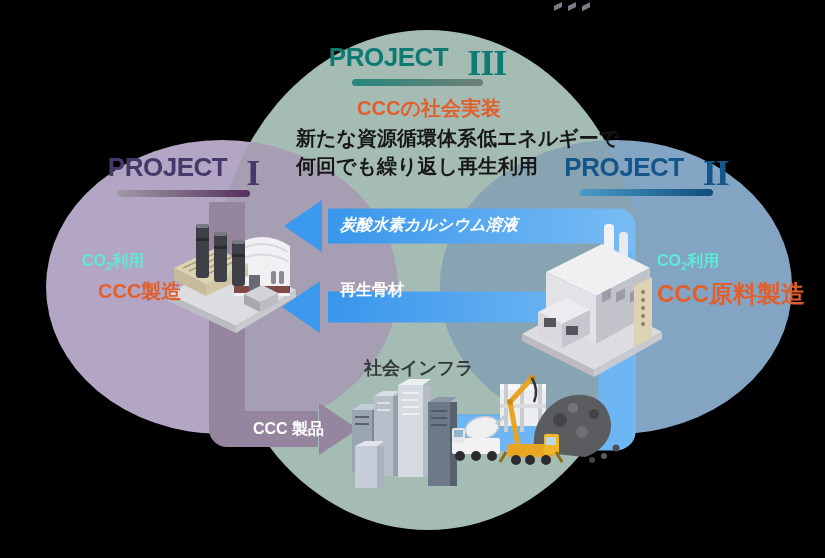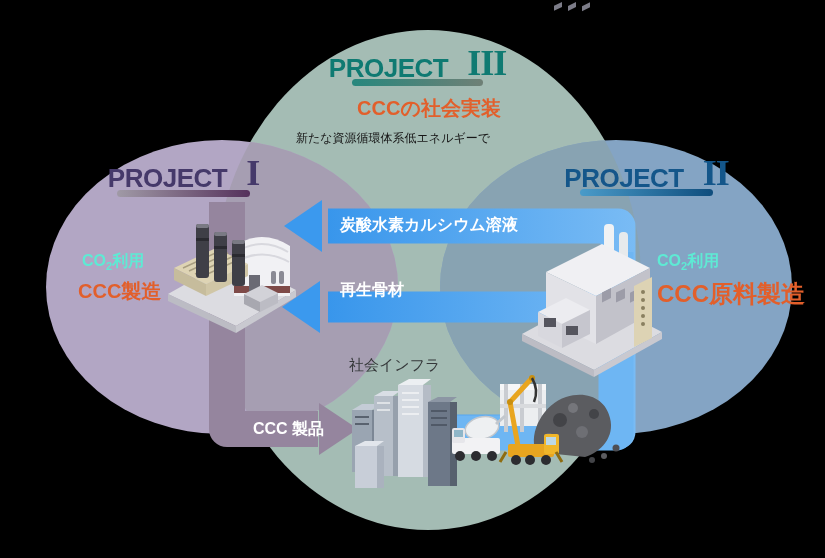--- a/index.html
+++ b/index.html
@@ -2,32 +2,32 @@
 <html><head>
 <meta charset="utf-8">
 <style>
   html,body{margin:0;padding:0;background:#000;}
   #stage{
     position:relative;width:825px;height:558px;background:#000;overflow:hidden;
     font-family:"Liberation Sans",sans-serif;
   }
   #shapes{position:absolute;left:0;top:0;}
   .t{position:absolute;white-space:nowrap;}
-  .proj-title{display:flex;align-items:flex-end;gap:19px;font-weight:800;font-size:26px;letter-spacing:-0.5px;}
+  .proj-title{display:flex;align-items:flex-start;gap:19px;font-weight:800;font-size:26px;letter-spacing:-0.5px;}
   .proj-title .numeral{font-family:"Liberation Serif",serif;font-weight:700;font-size:36px;letter-spacing:-1px;}
   .bar{position:absolute;height:7px;border-radius:4px;}
   .bar1{background:linear-gradient(90deg,#a09aa6,#55315c);}
   .bar2{background:linear-gradient(90deg,#4a9bc9,#0f4d7d);}
   .bar3{background:linear-gradient(90deg,#27877d,#6f8076);}
   .orange{color:#e25f2b;font-weight:800;}
   .co2{font-size:16px;color:#5eead4;font-weight:700;}
   .co2 sub{font-size:11px;}
-  .desc{font-size:12px;font-weight:400;color:#171717;line-height:28px;white-space:nowrap;}
+  .desc{font-size:20px;font-weight:700;color:#171717;line-height:28px;white-space:nowrap;}
   .flowlabel{font-size:16px;font-weight:700;color:#ffffff;}
-  .sitelabel{font-size:15px;font-weight:400;color:#35383a;}
+  .sitelabel{font-size:18px;font-weight:700;color:#35383a;margin-left:15px;}
 </style>
 </head>
 <body>
 
 <div id="stage">
 
   <svg id="shapes" width="825" height="558" viewBox="0 0 825 558">
     <defs>
       <clipPath id="clipCenter">
           <ellipse cx="428" cy="280" rx="213" ry="250"></ellipse>
@@ -226,41 +226,42 @@
   </svg>
 
   <div class="t proj-title" style="left:352px;top:42px;width:131px;justify-content:center;color:#0f7a72;">
     <span>PROJECT</span>
     <span class="numeral">III</span>
   </div>
   <div class="bar bar3" style="left:352px;top:79px;width:131px;"></div>
   <div class="t orange" style="left:429px;top:95px;transform:translateX(-50%);font-size:20px;">CCCの社会実装</div>
   <div class="t desc" style="left:296px;top:124px;">
     <div>新たな資源循環体系低エネルギーで</div>
+    <div>何回でも繰り返し再生利用</div>
   </div>
 
   <div class="t proj-title" style="left:117px;top:152px;width:133px;justify-content:center;color:#45396a;">
     <span>PROJECT</span>
     <span class="numeral">I</span>
   </div>
   <div class="bar bar1" style="left:117px;top:190px;width:133px;"></div>
   <div class="t co2" style="left:82px;top:251px;">
     <span>CO</span><sub>2</sub><span>利用</span>
   </div>
-  <div class="t orange" style="left:78px;top:278px;font-size:20px;">CCC製造</div>
+  <div class="t orange" style="left:98px;top:278px;font-size:20px;">CCC製造</div>
 
   <div class="t proj-title" style="left:580px;top:152px;width:133px;justify-content:center;color:#14568a;">
     <span>PROJECT</span>
     <span class="numeral">II</span>
   </div>
   <div class="bar bar2" style="left:580px;top:189px;width:133px;"></div>
   <div class="t co2" style="left:657px;top:251px;">
     <span>CO</span><sub>2</sub><span>利用</span>
   </div>
   <div class="t orange" style="left:657px;top:278px;font-size:24px;">CCC原料製造</div>
 
-  <div class="t flowlabel" style="left:340px;top:215px;">炭酸水素カルシウム溶液</div>
+  <div class="t flowlabel" style="left:340px;top:215px;font-style:italic;">炭酸水素カルシウム溶液</div>
   <div class="t flowlabel" style="left:340px;top:280px;">再生骨材</div>
   <div class="t flowlabel" style="left:253px;top:419px;font-size:16px;">CCC 製品</div>
 
   <div class="t sitelabel" style="left:349px;top:356px;">社会インフラ</div>
 
 </div>
 
 </body></html>

